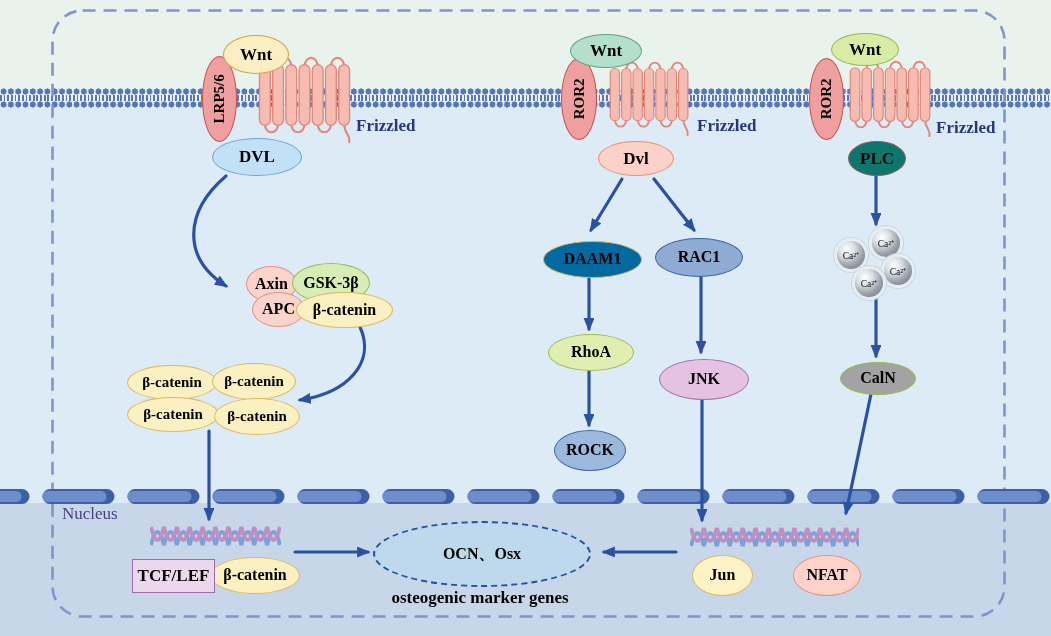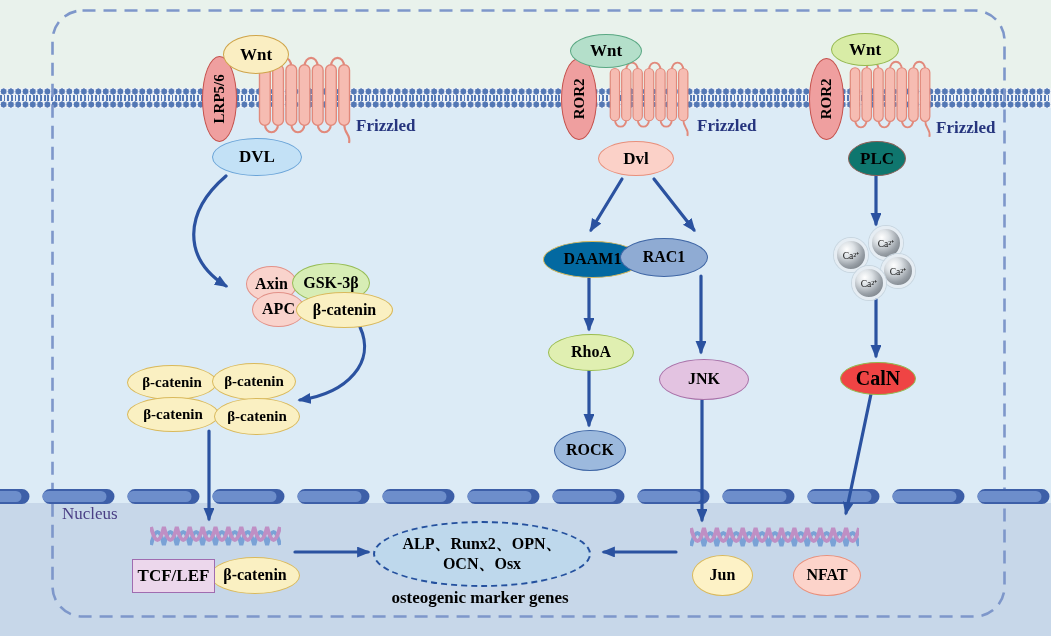--- a/index.html
+++ b/index.html
@@ -32,31 +32,31 @@
   .bcat-c3    {left:127px;top:397px;width:90px;height:33px;}
   .bcat-c4    {left:214px;top:398px;width:84px;height:35px;}
   .bcat       {background:#faf0c2;border:1.5px solid #d9b95c;font-size:15px;}
   .tcf        {left:132px;top:559px;width:81px;height:32px;background:#ecd7ec;border:1.6px solid #a06cb0;border-radius:0;font-size:17px;z-index:7;}
   .bcat-nuc   {left:210px;top:557px;width:88px;height:35px;background:#faf0c2;border:1.5px solid #d9b95c;font-size:16px;}
   
   .wnt-mid    {left:570px;top:34px;width:70px;height:32px;background:#b4dfca;border:1.6px solid #5aa883;font-size:17px;z-index:7;}
   .ror2-mid   {left:561px;top:58px;width:34px;height:80px;background:#ef9f9f;border:1.6px solid #c4504b;font-size:15px;}
   .dvl-mid    {left:598px;top:141px;width:74px;height:33px;background:#fbd1c8;border:1.6px solid #e8907c;font-size:17px;}
   .daam1      {left:543px;top:241px;width:97px;height:35px;background:#0369a1;border:1.5px solid #d9b95c;font-size:16px;}
-  .rac1       {left:620px;top:238px;width:86px;height:37px;background:#8fabd3;border:1.5px solid #3f66a5;font-size:16px;}
+  .rac1       {left:655px;top:238px;width:86px;height:37px;background:#8fabd3;border:1.5px solid #3f66a5;font-size:16px;}
   .rhoa       {left:548px;top:334px;width:84px;height:35px;background:#e0efb1;border:1.5px solid #9abc50;font-size:16px;}
   .rock       {left:554px;top:430px;width:70px;height:39px;background:#9cb9dd;border:1.5px solid #3f66a5;font-size:16px;}
   .jnk        {left:659px;top:359px;width:88px;height:39px;background:#e3c3e1;border:1.5px solid #a871a8;font-size:16px;}
   .jun        {left:692px;top:555px;width:59px;height:39px;background:#fdf2c6;border:1.5px solid #d9b95c;font-size:16px;}
   .nfat       {left:793px;top:555px;width:66px;height:39px;background:#fcd3ca;border:1.5px solid #e8907c;font-size:16px;font-family:Liberation Serif, serif;}
   
   .wnt-right  {left:831px;top:33px;width:66px;height:31px;background:#d8eca6;border:1.6px solid #94b84e;font-size:17px;z-index:7;}
   .ror2-right {left:809px;top:58px;width:33px;height:80px;background:#ef9f9f;border:1.6px solid #c4504b;font-size:15px;}
   .plc        {left:848px;top:141px;width:56px;height:33px;background:#0f766e;border:1.6px solid #8c6058;font-size:17px;}
-  .caln       {left:840px;top:362px;width:74px;height:31px;background:#ef4444;border:1.5px solid #94b84e;font-size:20px;}
+  .caln       {left:840px;top:362px;width:74px;height:31px;background:#a3a3a3;border:1.5px solid #94b84e;font-size:16px;}
   .ca{position:absolute;width:28px;height:28px;border-radius:50%;
       background:radial-gradient(circle at 35% 30%,#ffffff 0%,#dde2e6 28%,#989fa6 62%,#666d74 100%);
       border:3px solid #e6edf3;box-shadow:0 0 0 1px #c9d6e0;
       display:flex;align-items:center;justify-content:center;
       font-weight:normal;font-size:9.5px;color:#101010;z-index:6;}
   .ca1{left:834px;top:238px;} .ca2{left:869px;top:226px;} .ca3{left:881px;top:254px;} .ca4{left:852px;top:266px;}
   
   .frz-label{position:absolute;font-weight:bold;font-size:17px;color:#26357e;z-index:6;}
   .frz1{left:356px;top:116px;} .frz2{left:697px;top:116px;} .frz3{left:936px;top:118px;}
   .nucleus-label{position:absolute;left:62px;top:504px;font-weight:normal;font-size:17px;color:#4a3f85;z-index:6;}
@@ -228,18 +228,17 @@
     </div>
   <div class="node plc">PLC</div>
   <div class="ca ca1">Ca²⁺</div>
   <div class="ca ca2">Ca²⁺</div>
   <div class="ca ca3">Ca²⁺</div>
   <div class="ca ca4">Ca²⁺</div>
   <div class="node caln">CalN</div>
   <div class="node nfat">NFAT</div>
 
   <div class="genes-ellipse">
-    <div>ALP、Runx2、OPN、</div>
     <div>OCN、Osx</div>
   </div>
   <div class="genes-caption">osteogenic marker genes</div>
 
 </div>
 
 </body></html>

